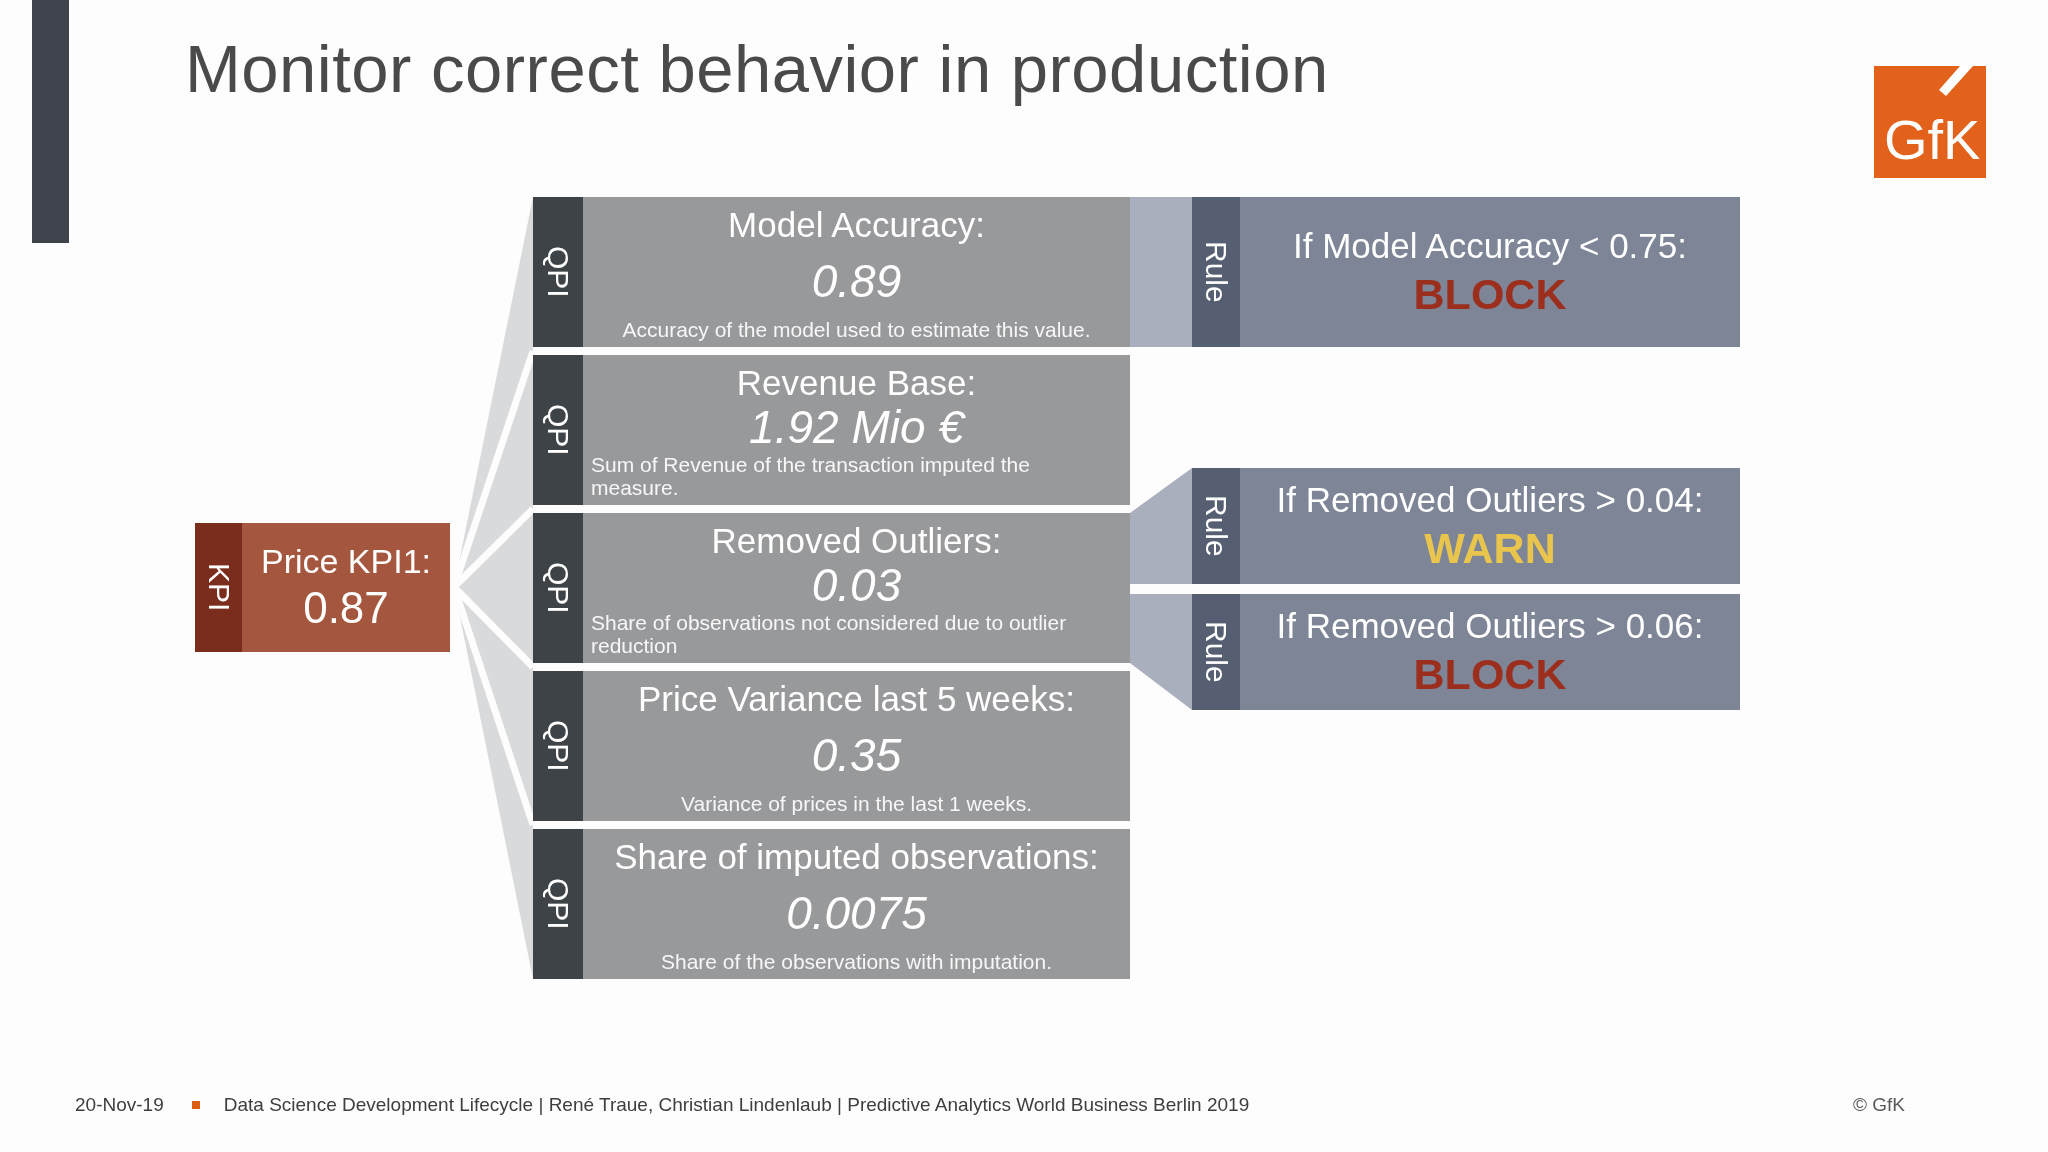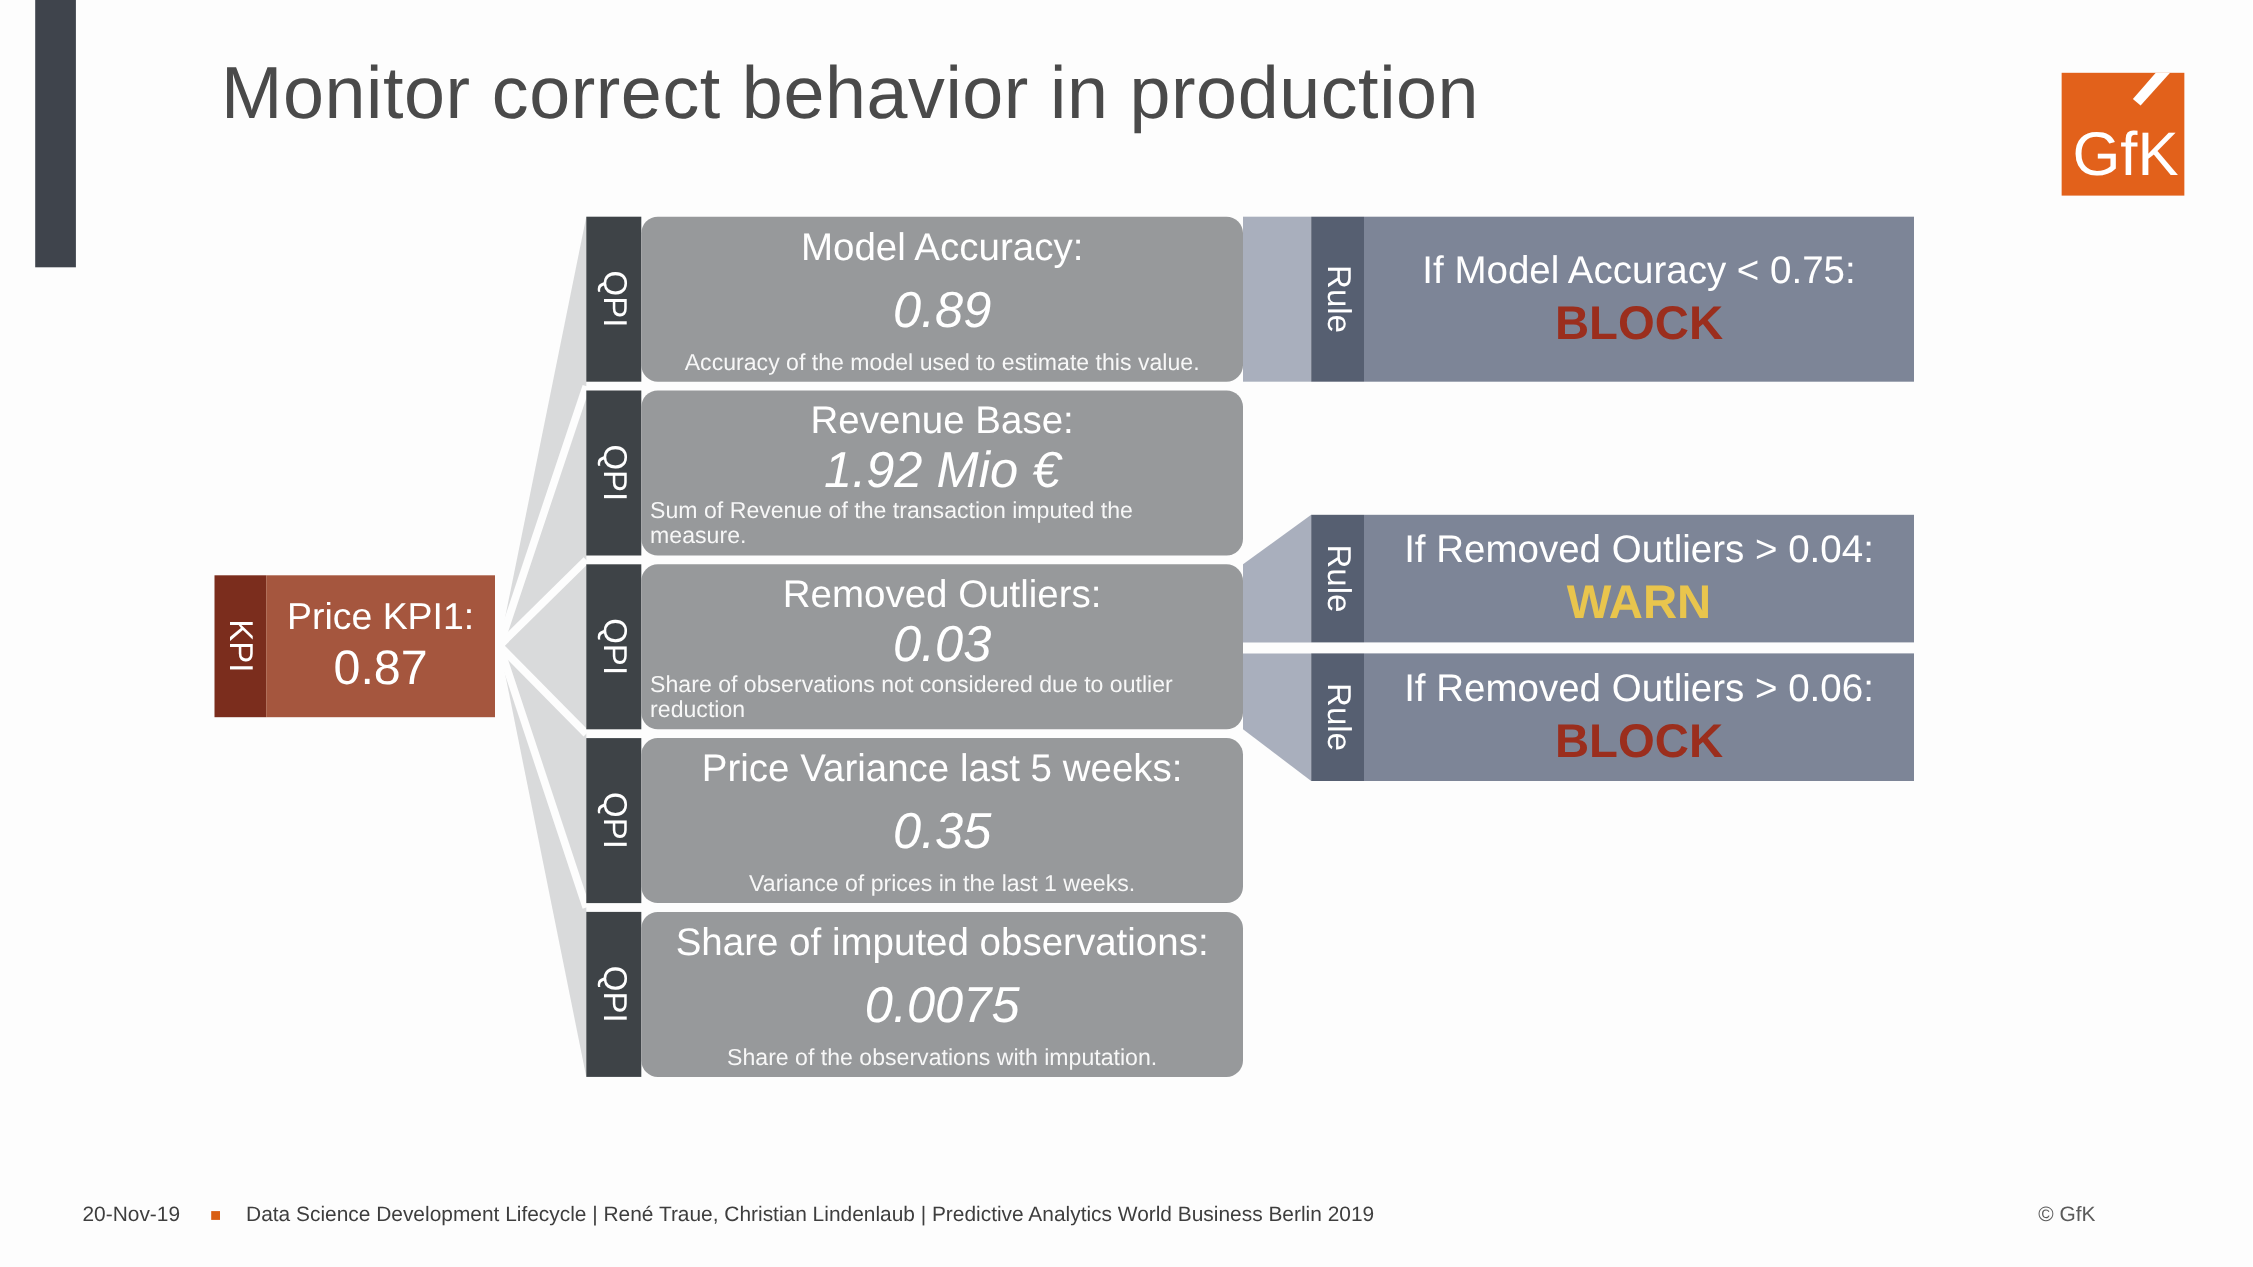--- a/index.html
+++ b/index.html
@@ -2,21 +2,21 @@
 <html><head>
 <meta charset="utf-8">
 <style>
   html,body{margin:0;padding:0;background:#ffffff;}
   #slide{
     position:relative;width:2048px;height:1152px;overflow:hidden;
     background:#fdfdfd;font-family:"Liberation Sans",sans-serif;
   }
   .accent-bar{position:absolute;left:32px;top:0;width:37px;height:243px;background:#3f444c;}
   .slide-title{
-    position:absolute;left:185px;top:30px;margin:16px;
+    position:absolute;left:185px;top:30px;margin:0;
     font-size:67px;font-weight:300;color:#4a4a4a;letter-spacing:0.5px;white-space:nowrap;
   }
   .logo{position:absolute;left:1874px;top:66px;width:112px;height:112px;text-decoration:underline;}
 
   svg.connector-layer{position:absolute;pointer-events:none;}
 
   .node{position:absolute;display:flex;box-sizing:border-box;}
   .node .tab{
     display:flex;align-items:center;justify-content:center;
     color:#ffffff;font-size:30px;
@@ -27,21 +27,21 @@
   
   .kpi-node{left:195px;top:523px;width:255px;height:129px;}
   .kpi-node .tab{width:47px;background:#7b2d1d;}
   .kpi-node .body{background:#a5563e;justify-content:center;gap:4px;}
   .kpi-title{font-size:34px;line-height:1.1;}
   .kpi-value{font-size:44px;line-height:1.1;}
 
   
   .qpi-node{left:533px;width:597px;height:150px;}
   .qpi-node .tab{width:50px;background:#3e4347;}
-  .qpi-node .body{background:#97999b;justify-content:space-between;padding:10px 8px 6px 8px;border-radius:15px;}
+  .qpi-node .body{background:#97999b;justify-content:space-between;padding:10px 8px 6px 8px;}
   .qpi-title{font-size:35px;line-height:1.05;}
   .qpi-value{font-size:46px;line-height:1.0;font-style:italic;}
   .qpi-desc{font-size:21px;line-height:1.1;color:#f7f7f7;}
 
   
   .rule-node{left:1192px;width:548px;}
   .rule-node .tab{width:48px;background:#565f71;}
   .rule-node .body{background:#7d8597;justify-content:center;gap:6px;}
   .rule-cond{font-size:35px;line-height:1.1;}
   .rule-action{font-size:43px;font-weight:bold;line-height:1.05;}

